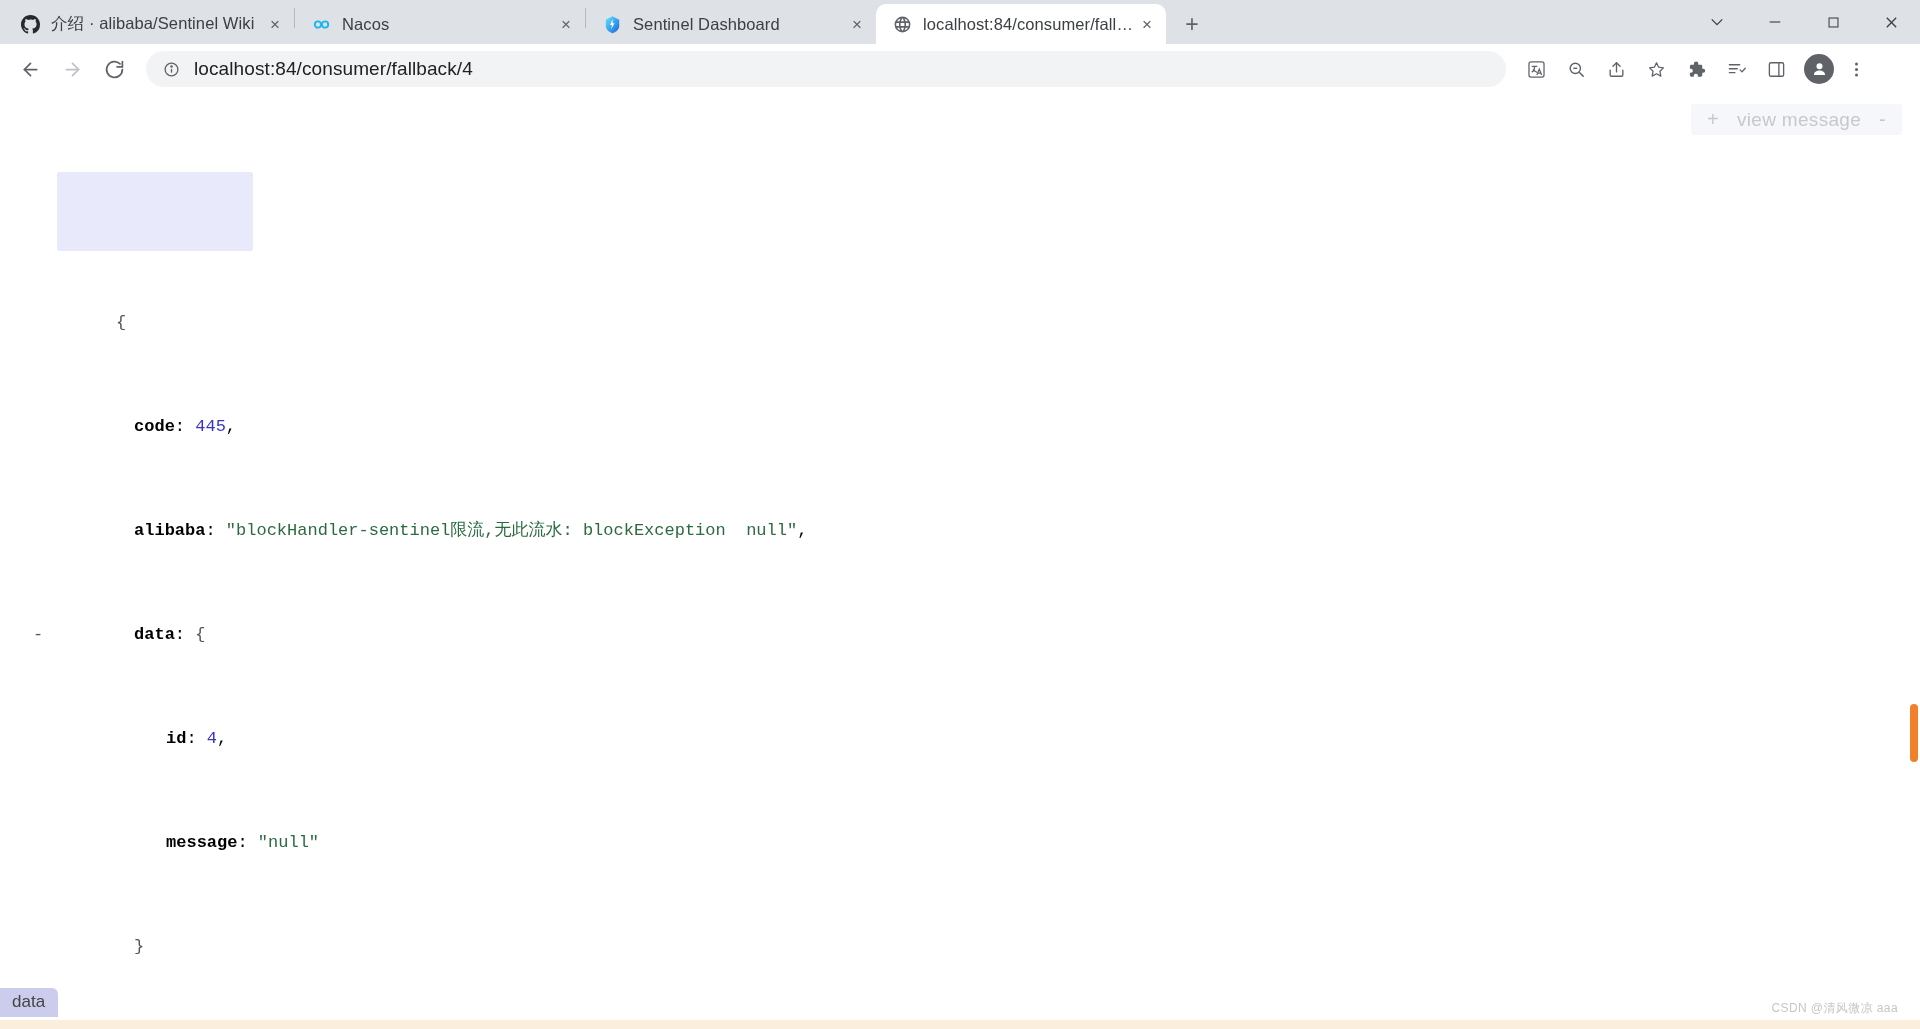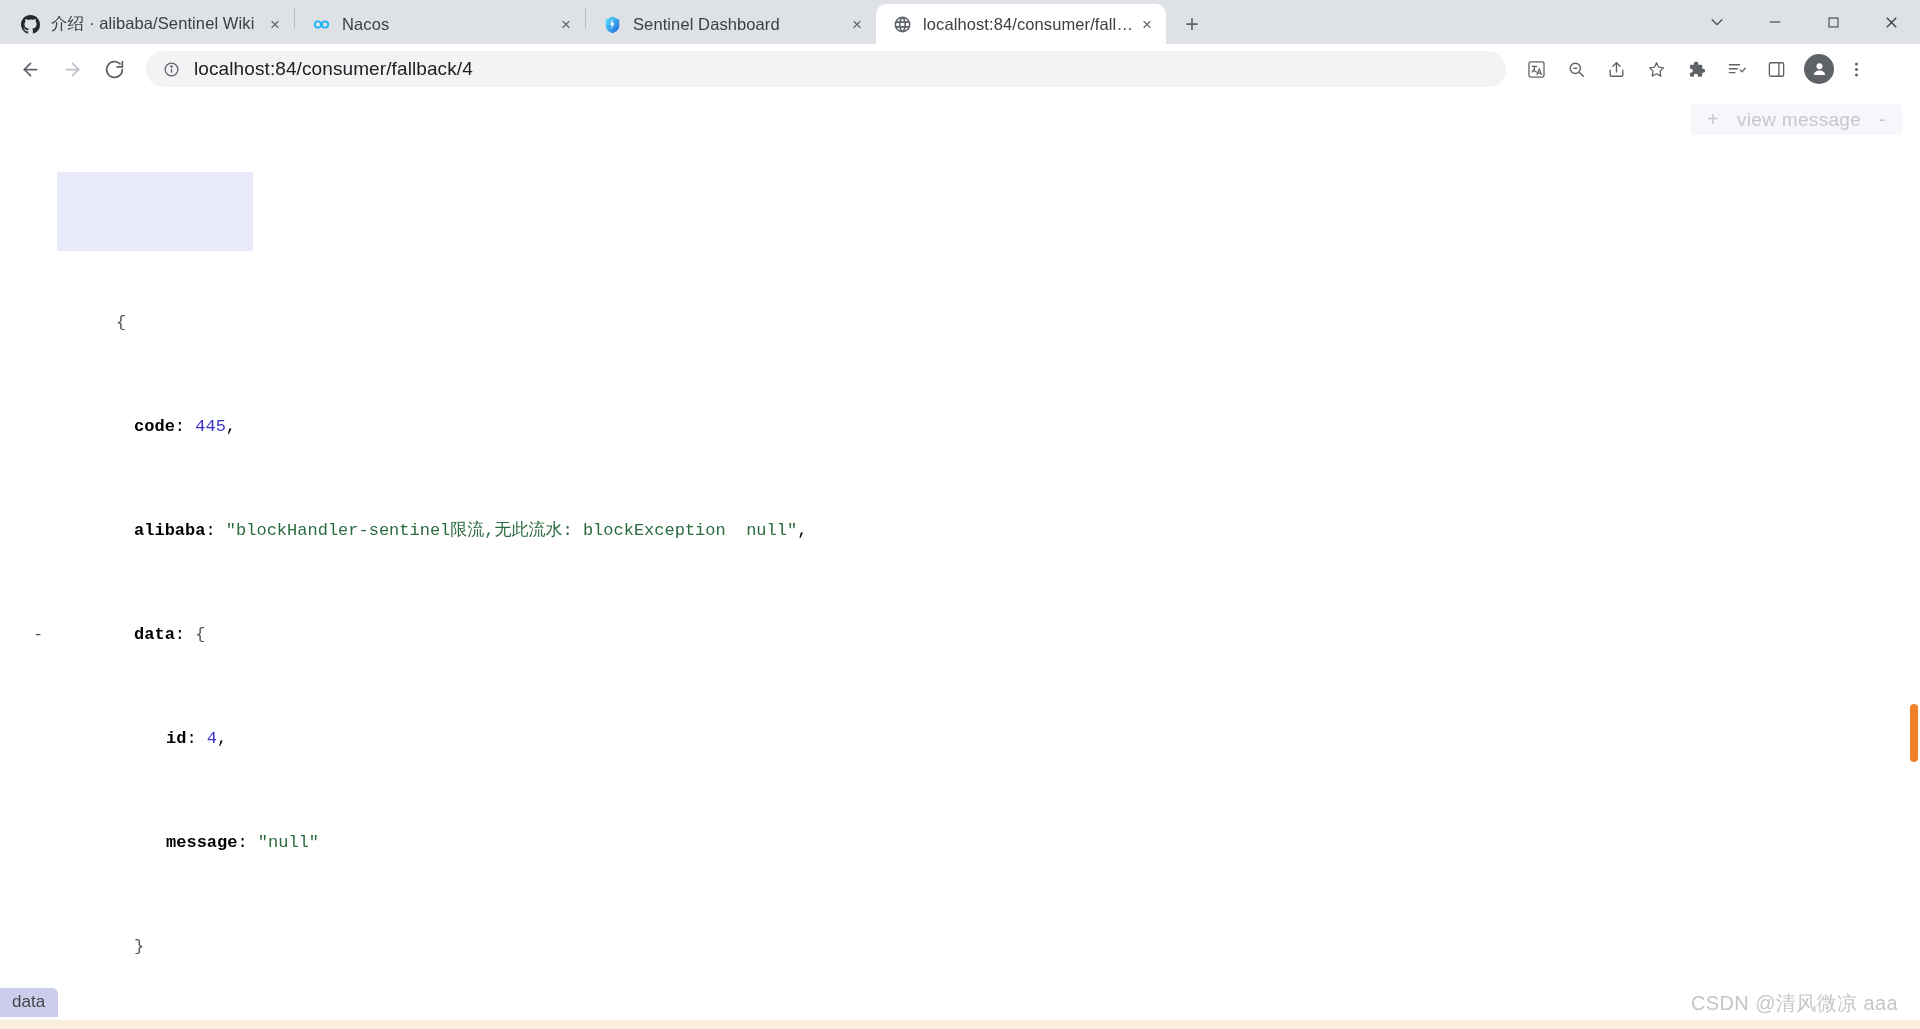--- a/index.html
+++ b/index.html
@@ -241,21 +241,21 @@
     left: 0; right: 0; bottom: 0;
     height: 9px;
     background: #fbeedd;
     z-index: 5;
   }
   #watermark {
     position: absolute;
     right: 22px;
     bottom: 12px;
     font-family: "Liberation Sans", sans-serif;
-    font-size: 20px;
+    font-size: 12px;
     color: #c8c6c4;
     letter-spacing: .4px;
     z-index: 6;
     white-space: nowrap;
   }
 </style>
 </head>
 <body>
 
 <div id="browser-window">

